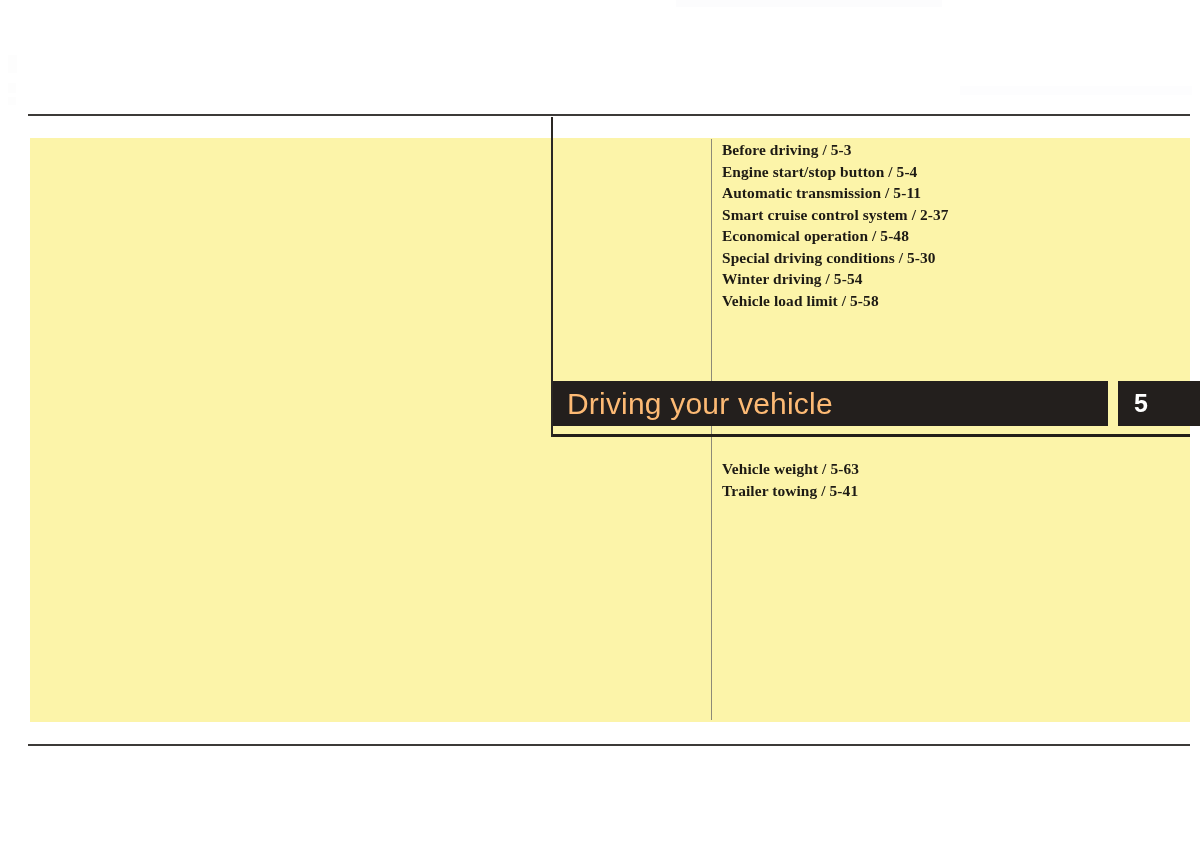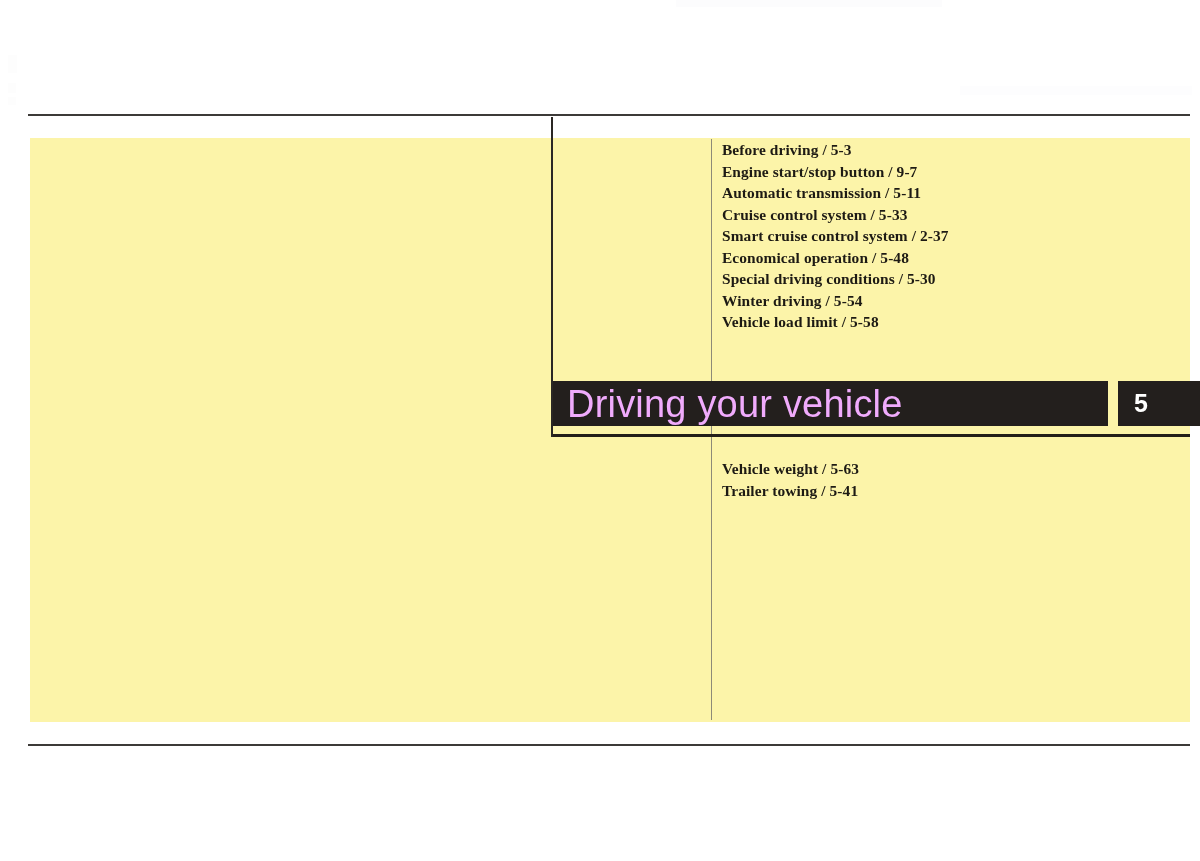--- a/index.html
+++ b/index.html
@@ -132,24 +132,24 @@
     position: absolute;
     left: 553px;
     top: 381px;
     width: 555px;
     height: 45px;
     background: #231f1d;
     display: flex;
     align-items: center;
   }
   .title-text {
-    color: #f0abfc;
+    color: #fdba74;
     font-family: "Liberation Sans", "DejaVu Sans", sans-serif;
     font-weight: normal;
-    font-size: 38px;
+    font-size: 30px;
     line-height: 30px;
     letter-spacing: 0.2px;
     padding-left: 14px;
   }
 
   
   .chapter-tab {
     position: absolute;
     left: 1118px;
     top: 381px;
@@ -192,23 +192,22 @@
   <div class="rule rule-top"></div>
 
   <div class="panel-left"></div>
   <div class="panel-right"></div>
 
   <div class="spine"></div>
   <div class="toc-divider"></div>
 
   <div class="toc toc-upper">
     <div class="toc-item">Before driving / 5-3</div>
-    <div class="toc-item">Engine start/stop button / 9-7</div>
+    <div class="toc-item">Engine start/stop button / 5-4</div>
     <div class="toc-item">Automatic transmission / 5-11</div>
-    <div class="toc-item">Cruise control system / 5-33</div>
     <div class="toc-item">Smart cruise control system / 2-37</div>
     <div class="toc-item">Economical operation / 5-48</div>
     <div class="toc-item">Special driving conditions / 5-30</div>
     <div class="toc-item">Winter driving / 5-54</div>
     <div class="toc-item">Vehicle load limit / 5-58</div>
   </div>
 
   <div class="title-bar">
     <span class="title-text">Driving your vehicle</span>
   </div>

